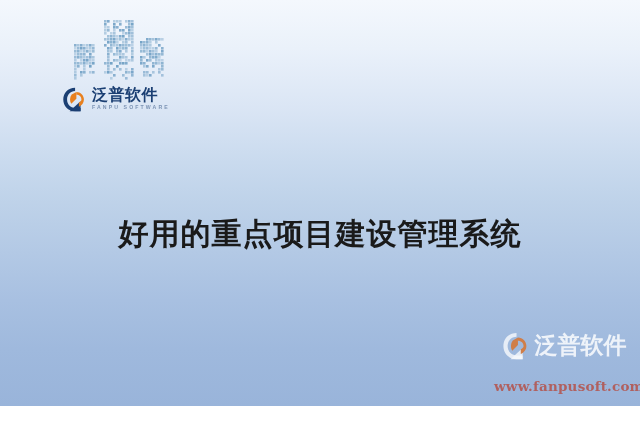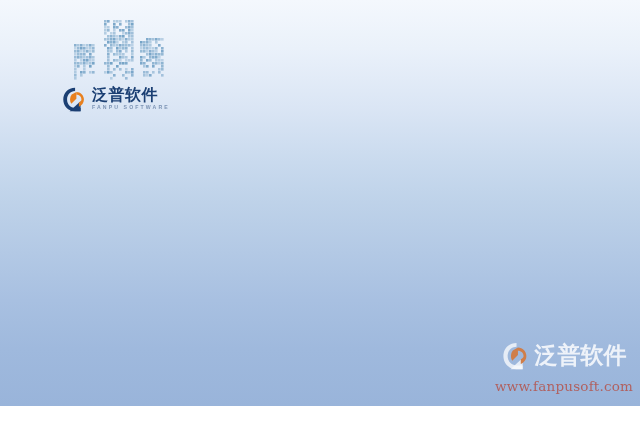--- a/index.html
+++ b/index.html
@@ -119,24 +119,24 @@
   .wm-cn {
     margin-left: 3px;
     font-family: "DejaVu Sans", "Liberation Sans", sans-serif;
     font-size: 23px;
     font-weight: 700;
     color: rgba(255,255,255,0.82);
     letter-spacing: 0px;
     white-space: nowrap;
   }
   .wm-url {
-    margin-top: 7px;
+    margin-top: 17px;
     font-family: "DejaVu Serif", "Liberation Serif", serif;
     font-size: 13.5px;
-    font-weight: 400;
+    font-weight: 700;
     color: #b4524a;
     opacity: 0.85;
     letter-spacing: 0.2px;
     white-space: nowrap;
   }
 </style>
 </head>
 <body>
 
 <div class="slide">
@@ -414,20 +414,21 @@
           <path d="M34 14 L34 30 L22 42 C18 36 18 27 23 20 Z" fill="#e8801f"></path>
         </svg>
       </div>
       <div class="brand-words">
         <div class="brand-cn">泛普软件</div>
         <div class="brand-en">FANPU SOFTWARE</div>
       </div>
     </div>
   </div>
 
+  <div class="title">好用的重点项目建设管理系统</div>
 
   <div class="watermark">
     <div class="wm-row">
       <div class="wm-mark">
         <svg width="30" height="30" viewBox="0 0 64 64">
           <path d="M31 4 C14 4 3 17 3 32 C3 47 14 60 31 60 L44 60 L44 52
                    L31 52 C20 52 12 43 12 32 C12 21 20 12 31 12 Z" fill="rgba(255,255,255,0.80)"></path>
           <path d="M44 60 L18 60 L44 36 Z" fill="rgba(255,255,255,0.80)"></path>
           <path d="M34 14 C44 14 52 22 52 32 C52 40 47 46 40 49
                    L40 39 C44 37 46 35 46 32 C46 26 41 21 34 21 Z" fill="#d4793d"></path>

